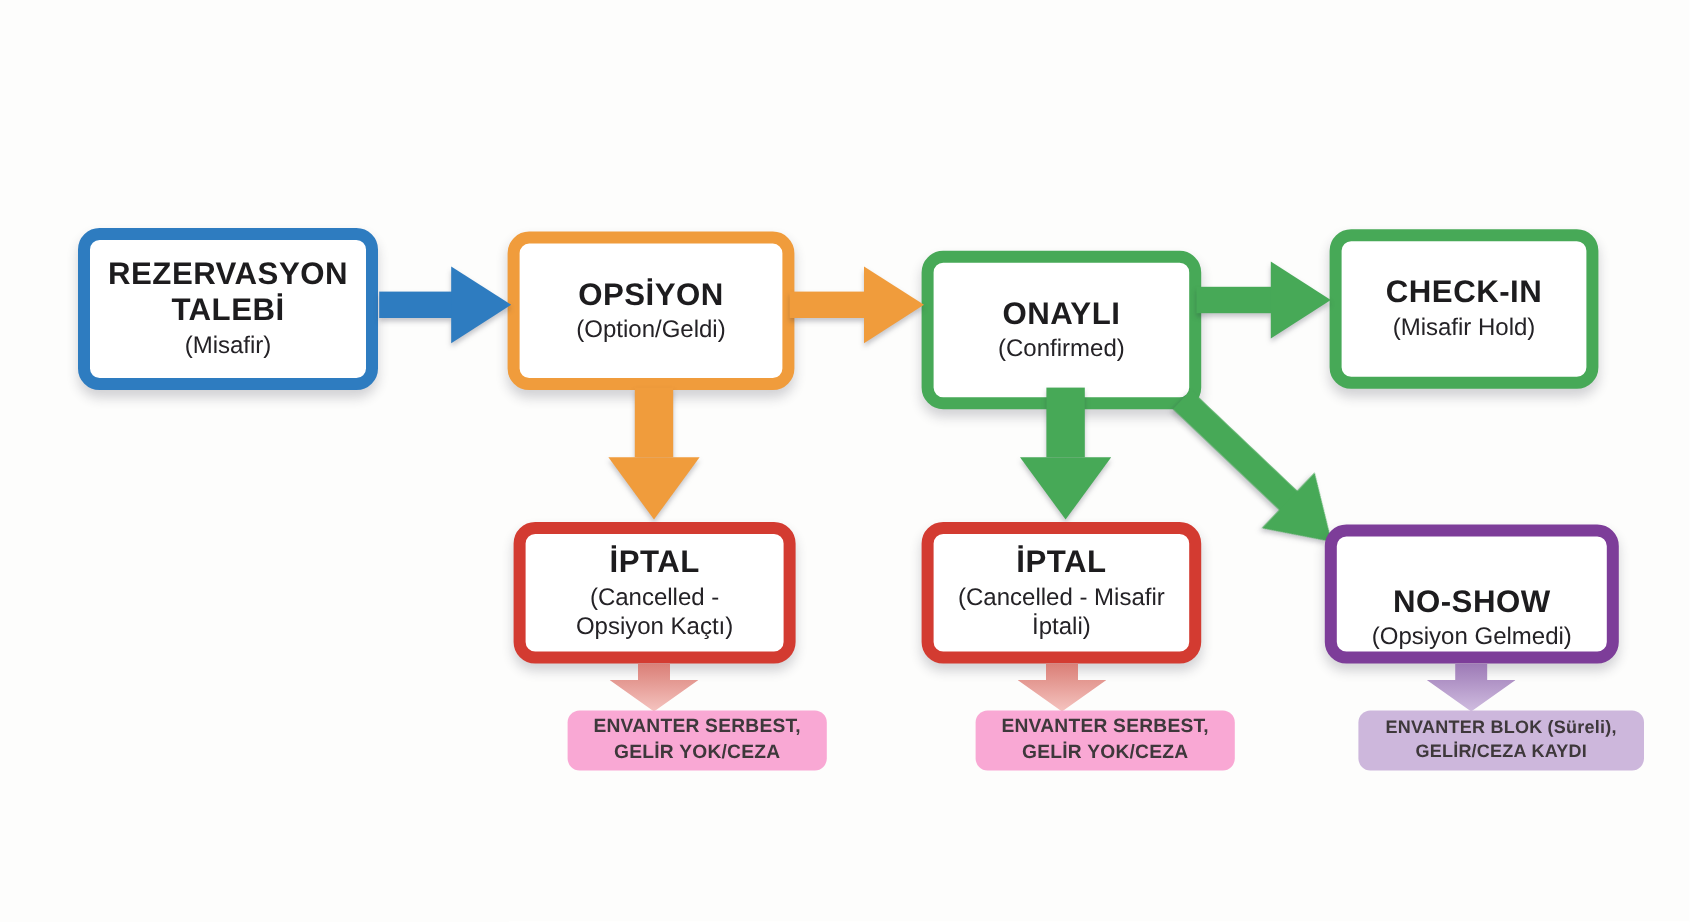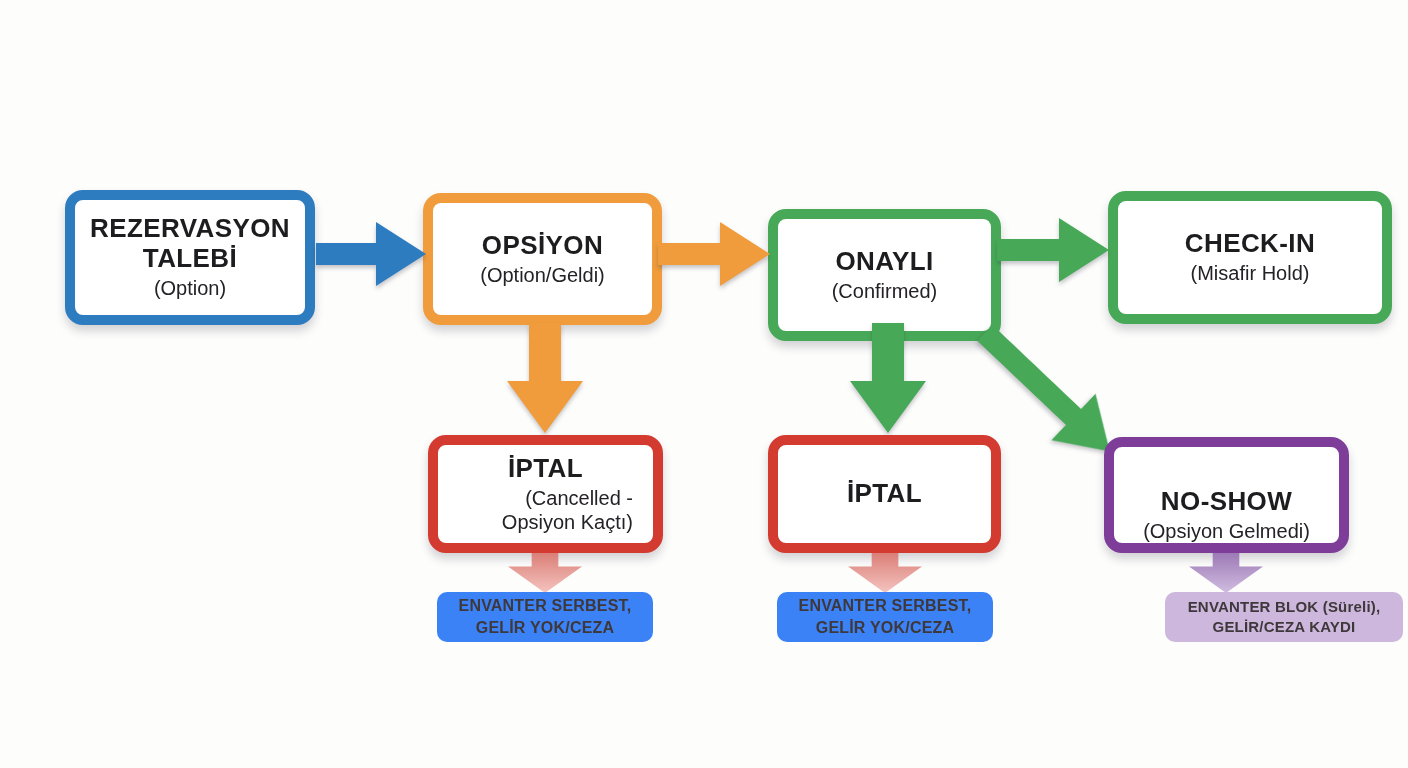--- a/index.html
+++ b/index.html
@@ -31,21 +31,21 @@
     color:#1d1c1e;
     letter-spacing:0.4px;
     line-height:1.15;
   }
   .node .subtitle{
     font-size:20px;
     color:#242226;
     line-height:1.22;
     margin-top:2px;
   }
-  .subtitle.narrow{max-width:175px;text-align:right;}
+  .subtitle.narrow{max-width:175px;}
   .b-blue{border-color:#2e7cc0;}
   .b-orange{border-color:#f09c3c;}
   .b-green{border-color:#47a957;}
   .b-red{border-color:#d33b31;}
   .b-purple{border-color:#7d3d99;justify-content:flex-end;}
   
   .arrow{position:absolute;filter:drop-shadow(0 3px 2px rgba(30,30,50,0.25));}
   .c-blue{color:#2e7cc0;}
   .c-orange{color:#f09c3c;}
   .c-green{color:#47a957;}
@@ -96,44 +96,44 @@
     justify-content:center;
     text-align:center;
     font-weight:bold;
     font-size:16px;
     line-height:1.35;
     color:#3e383b;
     letter-spacing:0.2px;
     padding:4px 8px;
   }
   .outcome.small{font-size:15px;}
-  .bg-pink{background:#3b82f6;}
+  .bg-pink{background:#f9a8d4;margin-left:36px;}
   .bg-lavender{background:#cdb7dc;}
 </style>
 </head>
 <body>
 
 <div class="stage">
 
   <div class="node b-blue" style="left:65px;top:190px;width:250px;height:135px">
     <div class="title">REZERVASYON TALEBİ</div>
-    <div class="subtitle">(Option)</div>
+    <div class="subtitle">(Misafir)</div>
   </div>
 
   <div class="node b-orange" style="left:423px;top:193px;width:239px;height:132px">
     <div class="title">OPSİYON</div>
     <div class="subtitle">(Option/Geldi)</div>
   </div>
 
   <div class="node b-green" style="left:768px;top:209px;width:233px;height:132px">
     <div class="title">ONAYLI</div>
     <div class="subtitle">(Confirmed)</div>
   </div>
 
-  <div class="node b-green" style="left:1108px;top:191px;width:284px;height:133px">
+  <div class="node b-green" style="left:1108px;top:191px;width:224px;height:133px">
     <div class="title">CHECK-IN</div>
     <div class="subtitle">(Misafir Hold)</div>
   </div>
 
   <div class="arrow arrow-right c-blue" style="left:316px;top:222px;width:110px">
     <div class="shaft"></div>
     <div class="head"></div>
   </div>
 
   <div class="arrow arrow-right c-orange" style="left:658px;top:222px;width:112px">
@@ -161,20 +161,21 @@
     <div class="head"></div>
   </div>
 
   <div class="node b-red" style="left:428px;top:435px;width:235px;height:118px">
     <div class="title">İPTAL</div>
     <div class="subtitle narrow">(Cancelled - Opsiyon Kaçtı)</div>
   </div>
 
   <div class="node b-red" style="left:768px;top:435px;width:233px;height:118px">
     <div class="title">İPTAL</div>
+    <div class="subtitle narrow">(Cancelled - Misafir İptali)</div>
   </div>
 
   <div class="node b-purple" style="left:1104px;top:437px;width:245px;height:116px">
     <div class="title">NO-SHOW</div>
     <div class="subtitle">(Opsiyon Gelmedi)</div>
   </div>
 
   <div class="mini-arrow mini-pink" style="left:508px;top:553px"></div>
   <div class="mini-arrow mini-pink" style="left:848px;top:553px"></div>
   <div class="mini-arrow mini-purple" style="left:1189px;top:553px"></div>
@@ -182,18 +183,18 @@
   <div class="outcome bg-pink" style="left:437px;top:592px;width:216px;height:50px">
     <span>ENVANTER SERBEST,</span>
     <span>GELİR YOK/CEZA</span>
   </div>
 
   <div class="outcome bg-pink" style="left:777px;top:592px;width:216px;height:50px">
     <span>ENVANTER SERBEST,</span>
     <span>GELİR YOK/CEZA</span>
   </div>
 
-  <div class="outcome bg-lavender small" style="left:1165px;top:592px;width:238px;height:50px">
+  <div class="outcome bg-lavender small" style="left:1132px;top:592px;width:238px;height:50px">
     <span>ENVANTER BLOK (Süreli),</span>
     <span>GELİR/CEZA KAYDI</span>
   </div>
 
 </div>
 
 </body></html>

